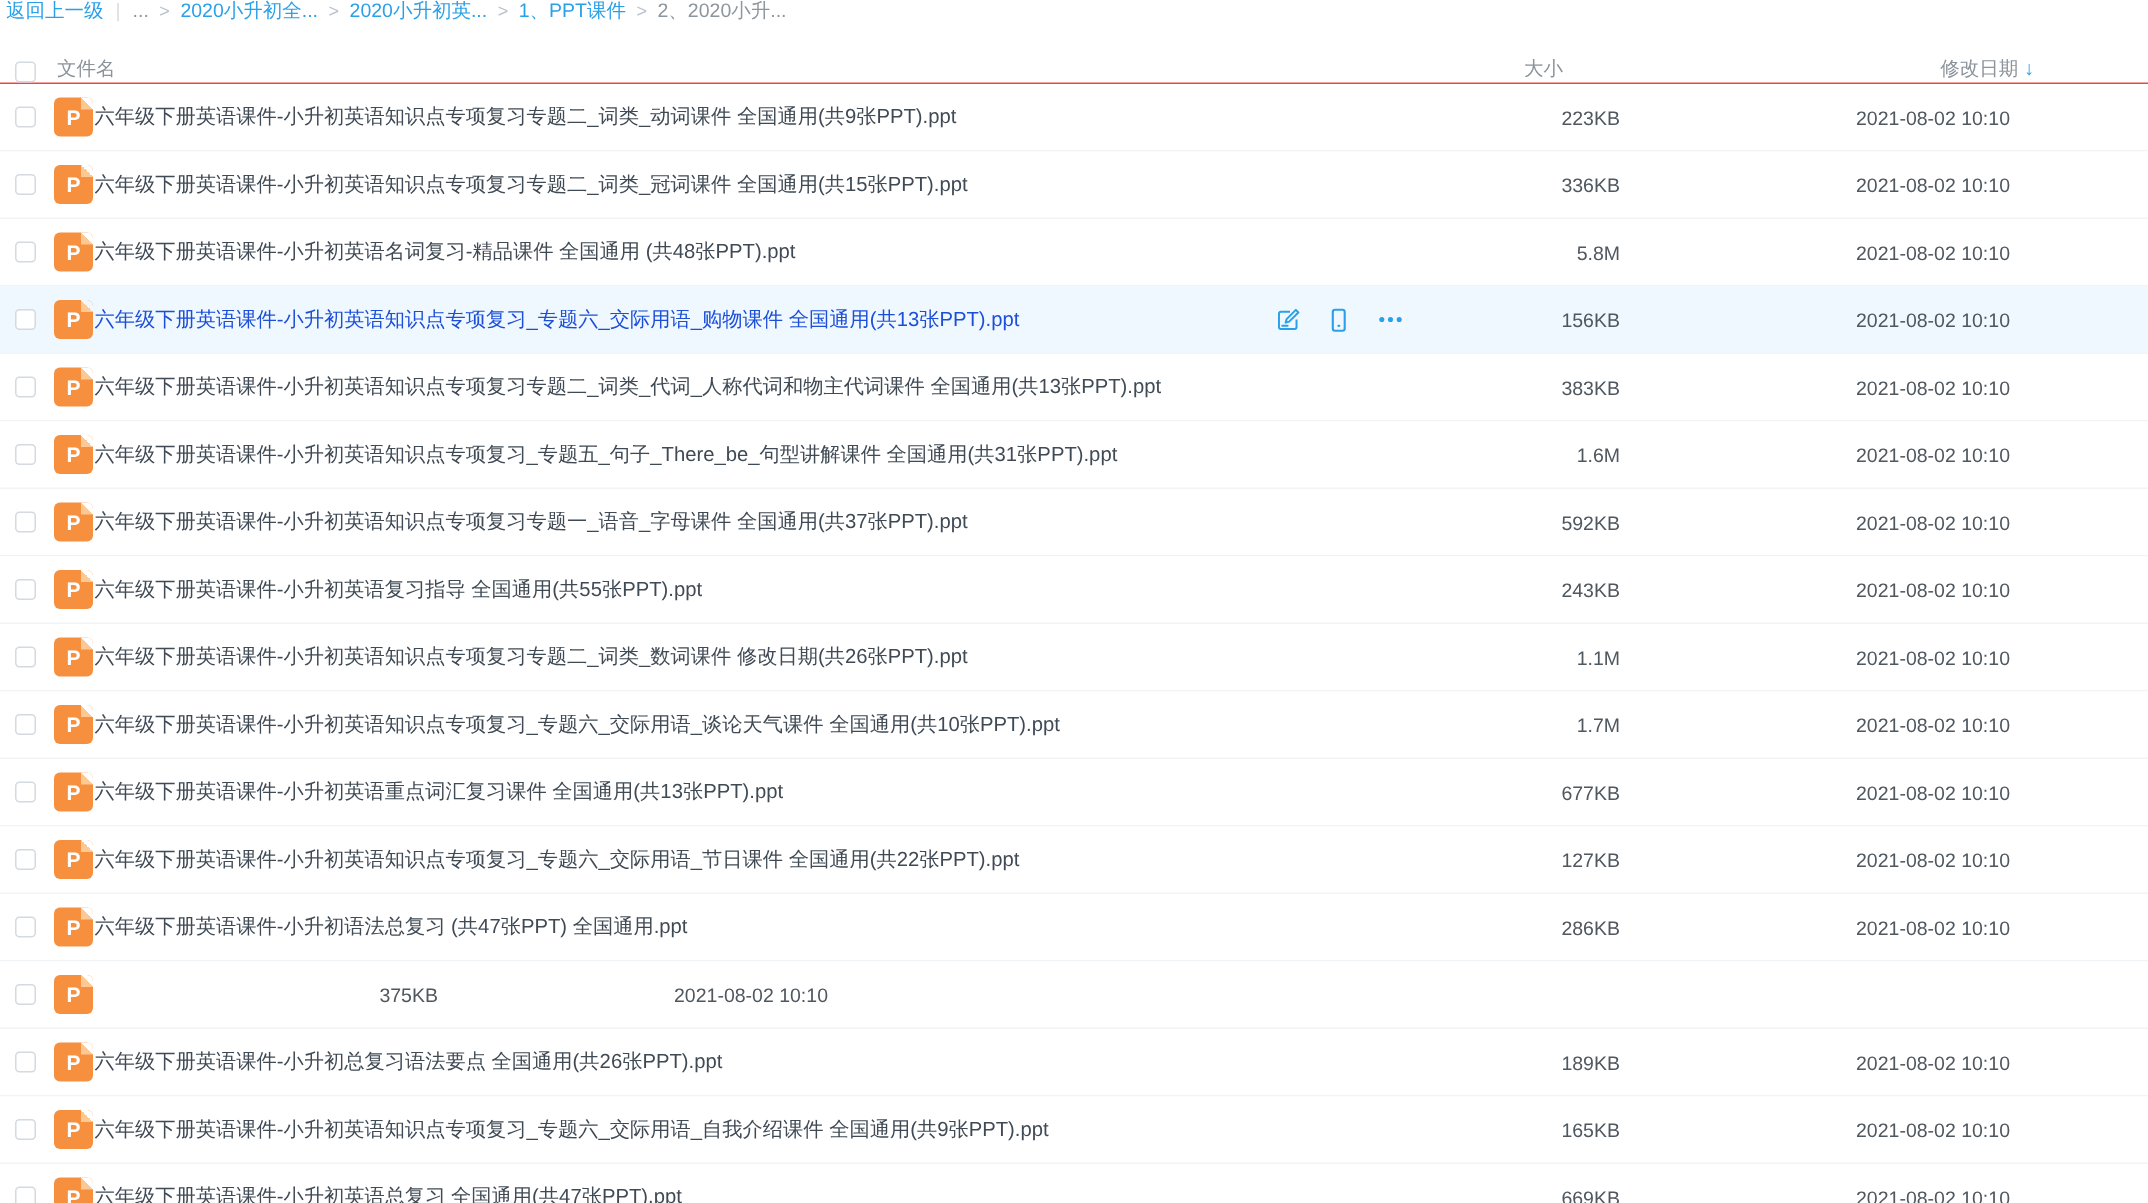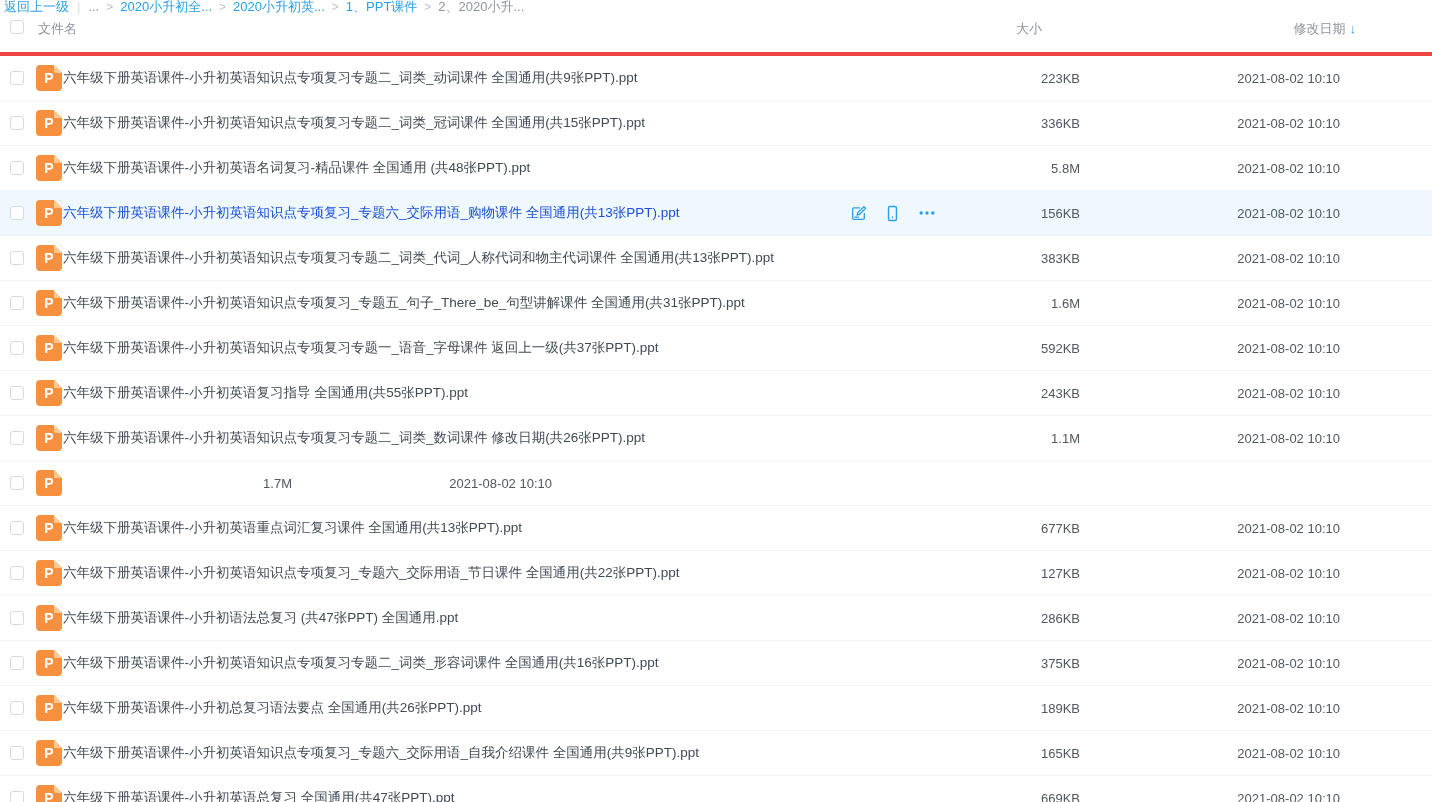--- a/index.html
+++ b/index.html
@@ -18,23 +18,23 @@
     font-size: 13px; white-space: nowrap;
   }
   .breadcrumb .bc-back { color: #2aa0e8; cursor: pointer; }
   .breadcrumb .bc-divider { color: #d8dee4; margin: 0 8px; }
   .breadcrumb .bc-sep { color: #b9c1c9; margin: 0 7px; font-size: 12px; }
   .breadcrumb .bc-link { color: #2aa0e8; cursor: pointer; }
   .breadcrumb .bc-ellipsis, .breadcrumb .bc-current { color: #8d959d; }
 
   
   .thead {
-    display: flex; align-items: flex-start;
+    display: flex; align-items: flex-end;
     height: 36px; margin-top: 5px;
-    border-bottom: 4px solid #ef4444;
+    border-bottom: 1px solid #ef4444;
     color: #8b939b; font-size: 13px;
   }
   .h-name { margin-left: 14px; flex: 1; }
   .h-size { width: 110px; padding-left: 16px; }
   .h-date-wrap { width: 260px; text-align: right; padding-right: 14px; margin-right: 62px; }
   .sort-arrow { color: #2aa0e8; font-weight: bold; margin-left: 4px; font-size: 13px; }
 
   
   .row {
     --row-bg: #ffffff;
@@ -281,21 +281,21 @@
             <circle cx="14.8" cy="9" r="1.7"></circle>
         </svg>
       </span>
     </span>
     <span class="size">1.6M</span>
     <span class="date">2021-08-02 10:10</span>
   </div>
     <div class="row">
     <span class="cb"></span>
     <span class="ppt-icon">P</span>
-    <span class="fname">六年级下册英语课件-小升初英语知识点专项复习专题一_语音_字母课件 返回上一级(共37张PPT).ppt</span>
+    <span class="fname">六年级下册英语课件-小升初英语知识点专项复习专题一_语音_字母课件 全国通用(共37张PPT).ppt</span>
     <span class="actions">
       <span class="action-btn">
         <svg width="17" height="17" viewBox="0 0 18 18" fill="none" stroke="currentColor" stroke-width="1.4">
           <path d="M10.6 3H4.2c-.8 0-1.4.6-1.4 1.4v9.4c0 .8.6 1.4 1.4 1.4h9.6c.8 0 1.4-.6 1.4-1.4V8.4"></path>
           <path d="M14.7 1.7l1.8 1.8-6.5 6.5-2.5.7.7-2.5z" stroke-linejoin="round"></path>
           <path d="M5.1 12.9h3.8" stroke-linecap="round"></path>
         </svg>
       </span>
       <span class="action-btn">
         <svg width="17" height="17" viewBox="0 0 18 18" fill="none" stroke="currentColor" stroke-width="1.5">
@@ -368,20 +368,21 @@
             <circle cx="14.8" cy="9" r="1.7"></circle>
         </svg>
       </span>
     </span>
     <span class="size">1.1M</span>
     <span class="date">2021-08-02 10:10</span>
   </div>
     <div class="row">
     <span class="cb"></span>
     <span class="ppt-icon">P</span>
+    <span class="fname">六年级下册英语课件-小升初英语知识点专项复习_专题六_交际用语_谈论天气课件 全国通用(共10张PPT).ppt</span>
     <span class="actions">
       <span class="action-btn">
         <svg width="17" height="17" viewBox="0 0 18 18" fill="none" stroke="currentColor" stroke-width="1.4">
           <path d="M10.6 3H4.2c-.8 0-1.4.6-1.4 1.4v9.4c0 .8.6 1.4 1.4 1.4h9.6c.8 0 1.4-.6 1.4-1.4V8.4"></path>
           <path d="M14.7 1.7l1.8 1.8-6.5 6.5-2.5.7.7-2.5z" stroke-linejoin="round"></path>
           <path d="M5.1 12.9h3.8" stroke-linecap="round"></path>
         </svg>
       </span>
       <span class="action-btn">
         <svg width="17" height="17" viewBox="0 0 18 18" fill="none" stroke="currentColor" stroke-width="1.5">
@@ -483,21 +484,20 @@
             <circle cx="14.8" cy="9" r="1.7"></circle>
         </svg>
       </span>
     </span>
     <span class="size">286KB</span>
     <span class="date">2021-08-02 10:10</span>
   </div>
     <div class="row">
     <span class="cb"></span>
     <span class="ppt-icon">P</span>
-    <span class="fname">六年级下册英语课件-小升初英语知识点专项复习专题二_词类_形容词课件 全国通用(共16张PPT).ppt</span>
     <span class="actions">
       <span class="action-btn">
         <svg width="17" height="17" viewBox="0 0 18 18" fill="none" stroke="currentColor" stroke-width="1.4">
           <path d="M10.6 3H4.2c-.8 0-1.4.6-1.4 1.4v9.4c0 .8.6 1.4 1.4 1.4h9.6c.8 0 1.4-.6 1.4-1.4V8.4"></path>
           <path d="M14.7 1.7l1.8 1.8-6.5 6.5-2.5.7.7-2.5z" stroke-linejoin="round"></path>
           <path d="M5.1 12.9h3.8" stroke-linecap="round"></path>
         </svg>
       </span>
       <span class="action-btn">
         <svg width="17" height="17" viewBox="0 0 18 18" fill="none" stroke="currentColor" stroke-width="1.5">

